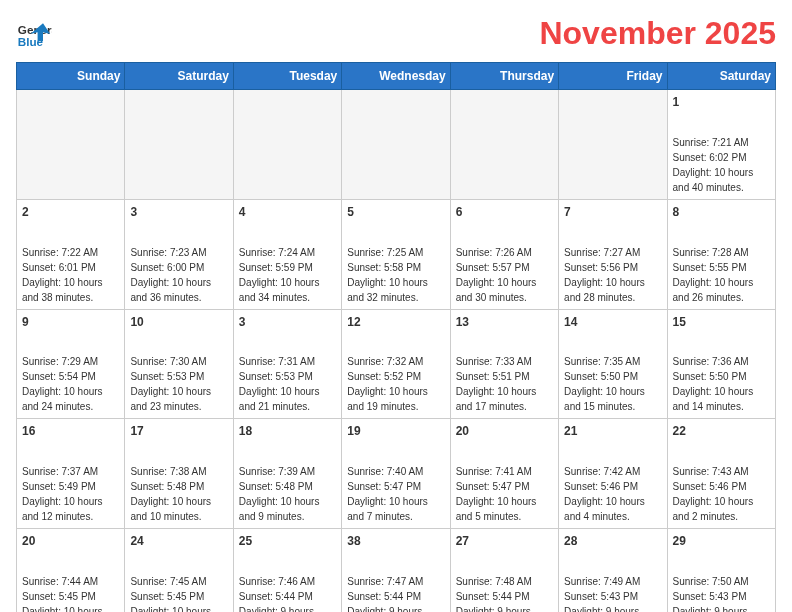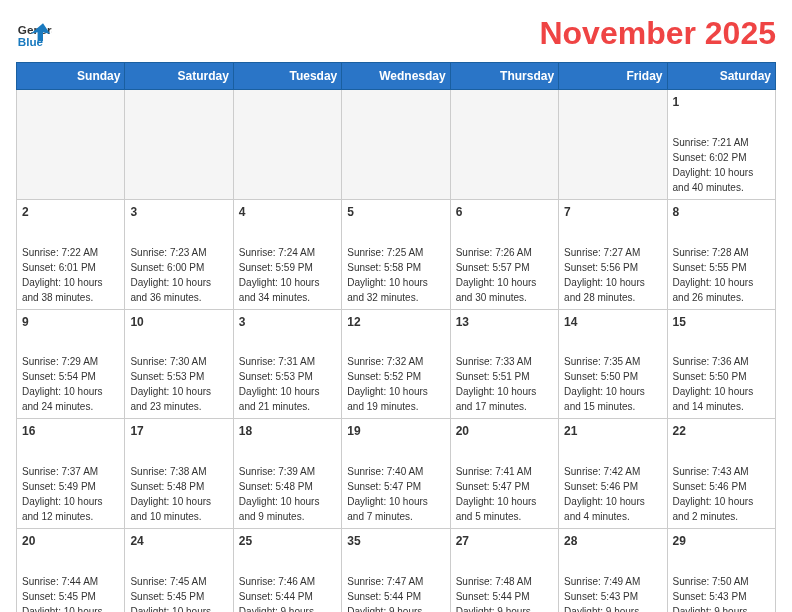--- a/index.html
+++ b/index.html
@@ -219,21 +219,21 @@
         </td>
         <td>
           <span class="day-number">24</span>
           <div class="day-info">Sunrise: 7:45 AM<br>Sunset: 5:45 PM<br>Daylight: 10 hours<br>and 0 minutes.</div>
         </td>
         <td>
           <span class="day-number">25</span>
           <div class="day-info">Sunrise: 7:46 AM<br>Sunset: 5:44 PM<br>Daylight: 9 hours<br>and 58 minutes.</div>
         </td>
         <td>
-          <span class="day-number">35</span>
+          <span class="day-number">38</span>
           <div class="day-info">Sunrise: 7:47 AM<br>Sunset: 5:44 PM<br>Daylight: 9 hours<br>and 57 minutes.</div>
         </td>
         <td>
           <span class="day-number">27</span>
           <div class="day-info">Sunrise: 7:48 AM<br>Sunset: 5:44 PM<br>Daylight: 9 hours<br>and 56 minutes.</div>
         </td>
         <td>
           <span class="day-number">28</span>
           <div class="day-info">Sunrise: 7:49 AM<br>Sunset: 5:43 PM<br>Daylight: 9 hours<br>and 54 minutes.</div>
         </td>

